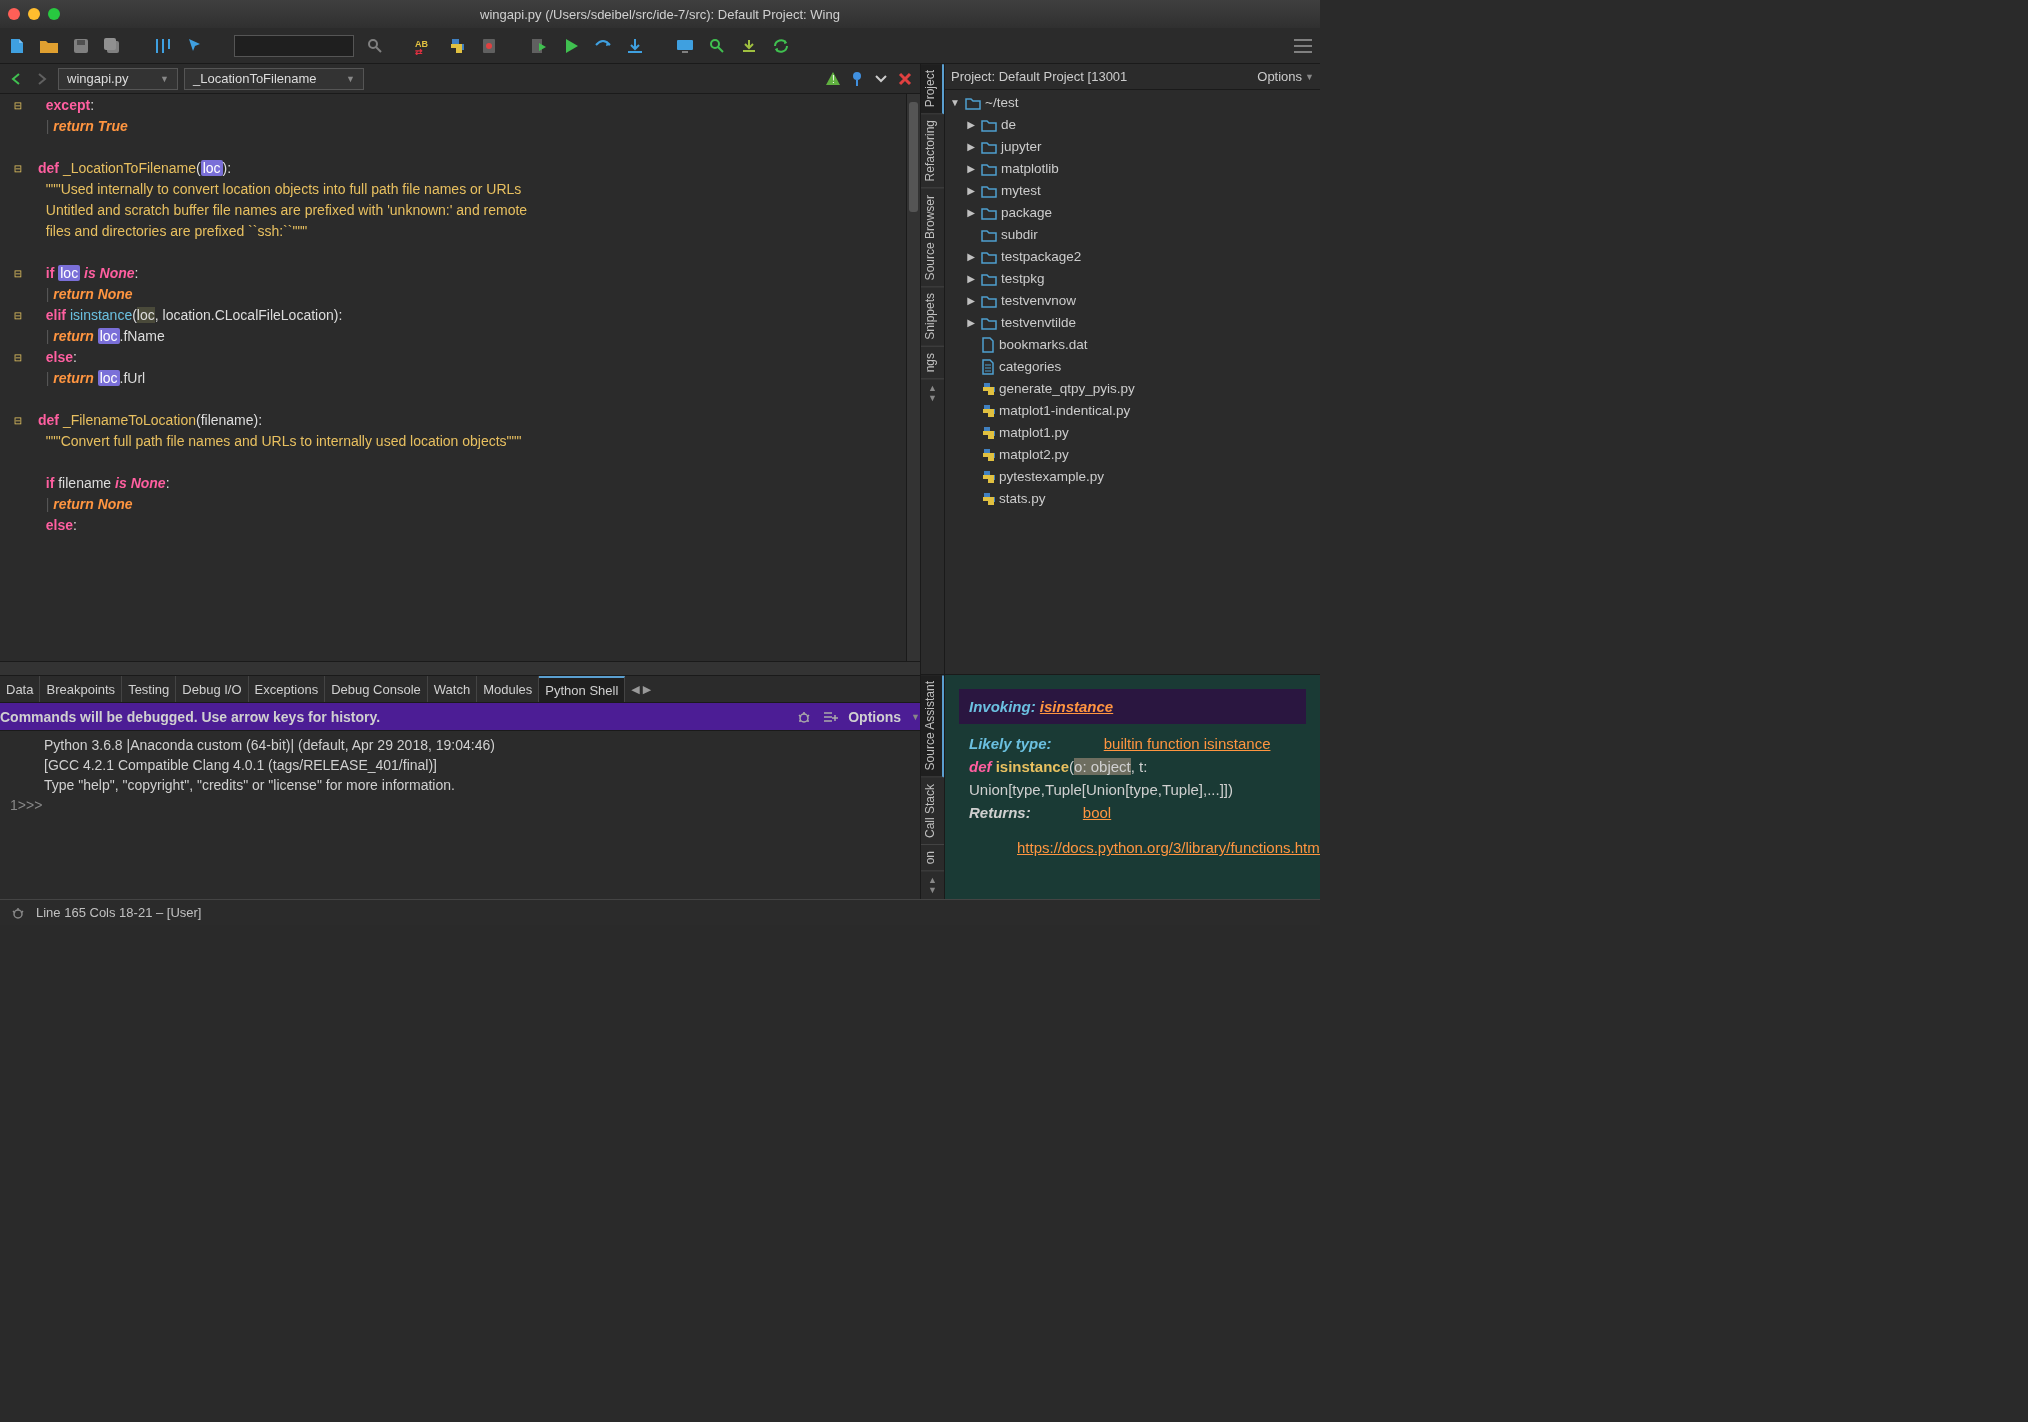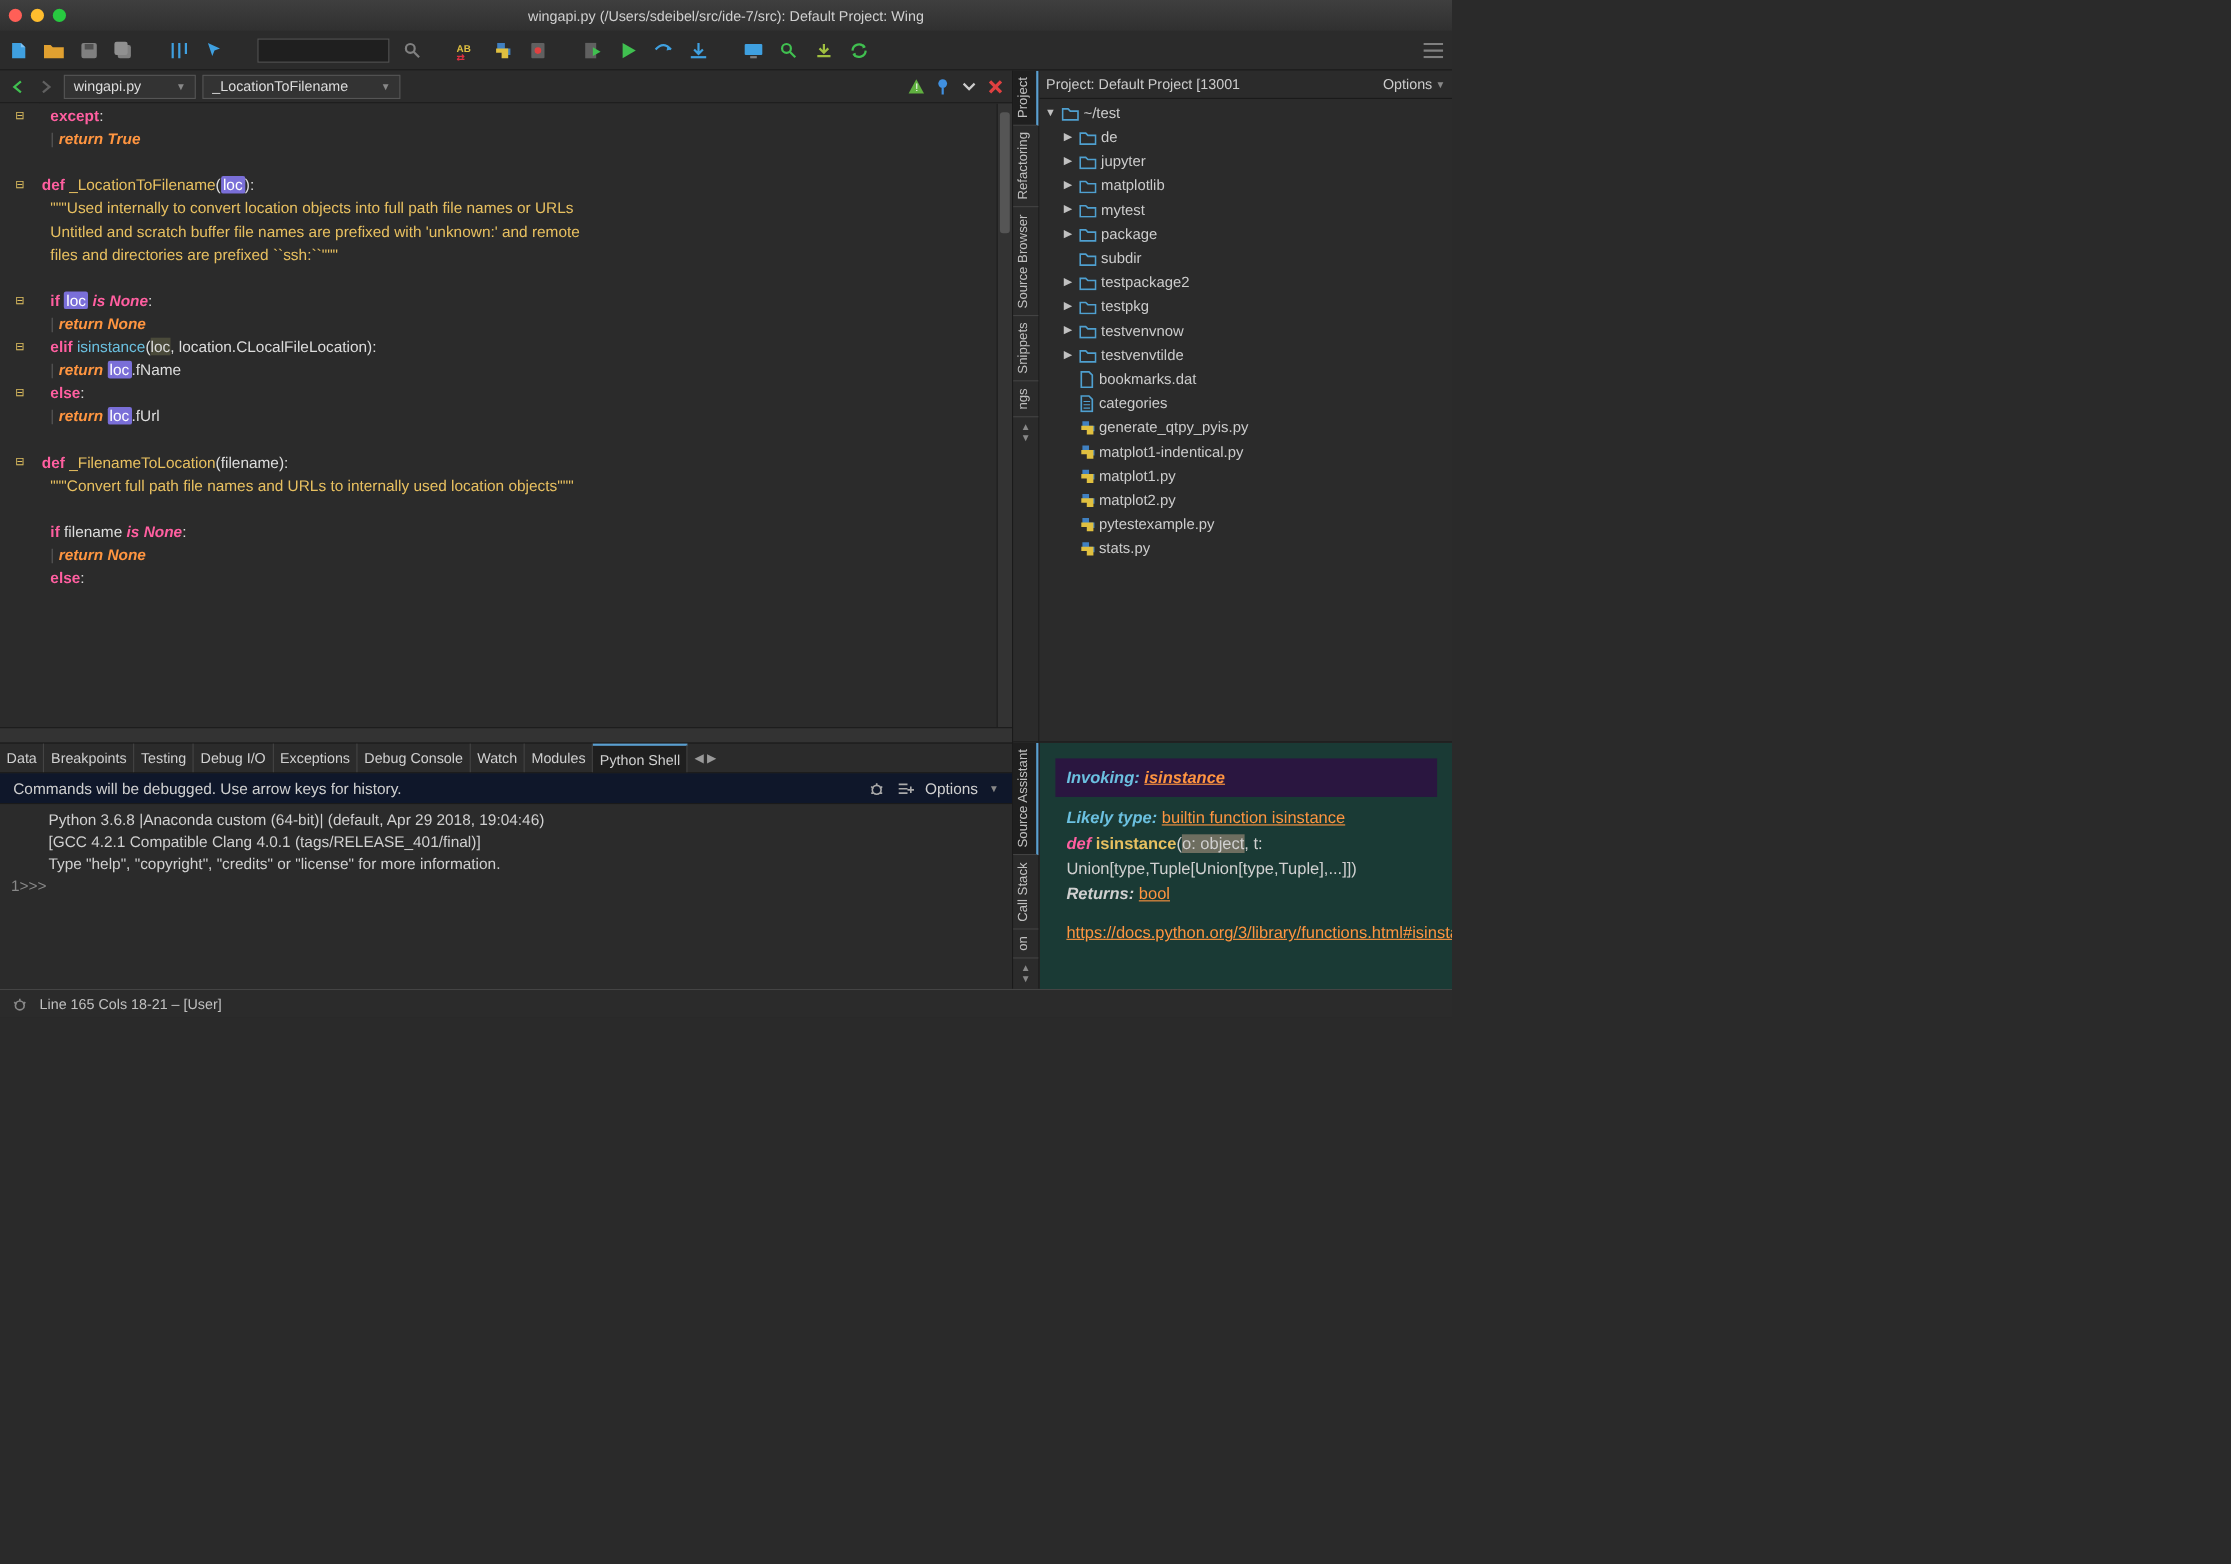--- a/index.html
+++ b/index.html
@@ -36,21 +36,21 @@
 .ret { color: #ff9540; font-style: italic; font-weight: bold; }
 .val { color: #ff9540; font-style: italic; font-weight: bold; }
 .hl { background: #4a4a3a; }
 .editor-scroll-v { width: 14px; background: #333; border-left: 1px solid #1a1a1a; position: relative; }
 .editor-scroll-v .thumb { position: absolute; top: 8px; left: 2px; right: 2px; height: 110px; background: #555; border-radius: 3px; }
 .editor-hscroll { height: 14px; background: #333; border-top: 1px solid #1a1a1a; }
 .bottom-tabs { height: 28px; background: #2b2b2b; display: flex; align-items: stretch; border-top: 1px solid #1a1a1a; border-bottom: 1px solid #1a1a1a; }
 .btab { padding: 0 6px; display: flex; align-items: center; font-size: 13px; color: #d0d0d0; border-right: 1px solid #444; cursor: pointer; }
 .btab.active { background: #1f1f1f; border-top: 2px solid #5a9fd0; }
 .btab-arrows { display: flex; align-items: center; gap: 4px; padding: 0 6px; font-size: 11px; color: #999; }
-.shell-header { height: 28px; background: #0f172a; display: flex; align-items: center; padding: 0 12px; font-size: 14px; color: #d0d0d0; gap: 10px; border-bottom: 1px solid #1a1a1a; }
+.shell-header { height: 28px; background: #4c1d95; display: flex; align-items: center; padding: 0 0; font-size: 14px; color: #d0d0d0; gap: 10px; border-bottom: 1px solid #1a1a1a; font-weight: bold; }
 .shell-header .spacer { flex: 1; }
 .shell { flex: 0 0 168px; background: #2b2b2b; font-family: "Menlo","Consolas",monospace; font-size: 14px; line-height: 20px; color: #d0d0d0; padding: 4px 10px; display: flex; }
 .shell-gutter { width: 34px; color: #888; }
 .shell-body { white-space: pre; }
 .right-panel { width: 400px; display: flex; flex-direction: column; border-left: 1px solid #1a1a1a; }
 .right-top { flex: 1; display: flex; overflow: hidden; border-bottom: 1px solid #1a1a1a; }
 .right-bottom { flex: 0 0 208px; display: flex; }
 .vtabs { width: 24px; background: #2b2b2b; display: flex; flex-direction: column; border-right: 1px solid #1a1a1a; }
 .vtab { writing-mode: vertical-rl; transform: rotate(180deg); font-size: 12px; color: #c0c0c0; padding: 6px 2px; border-top: 1px solid #444; cursor: pointer; text-align: center; }
 .vtab.active { background: #1f1f1f; border-left: 2px solid #5a9fd0; }
@@ -62,21 +62,21 @@
 .tree-row { display: flex; align-items: center; gap: 4px; cursor: pointer; }
 .tw { width: 12px; text-align: center; color: #c0c0c0; font-size: 10px; }
 .folder-icon { width: 16px; height: 14px; display: inline-block; }
 .folder-icon svg { display: block; }
 .file-icon { width: 14px; height: 16px; display: inline-block; }
 .indent1 { padding-left: 16px; }
 .assist-panel { flex: 1; background: #1a3a35; padding: 24px; font-size: 15px; line-height: 23px; overflow: auto; }
 .assist-hdr { background: #2a1640; margin: -10px -10px 8px -10px; padding: 6px 10px; color: #6bc0e0; font-weight: bold; font-style: italic; }
 .assist-hdr a { color: #ff9540; text-decoration: underline; }
 .assist-label { color: #6bc0e0; font-weight: bold; font-style: italic; }
-.assist-link { color: #ff9540; text-decoration: underline; }
+.assist-link { color: #ff9540; text-decoration: underline; margin-left: 48px; }
 .assist-def { color: #ff5fa0; font-weight: bold; font-style: italic; }
 .assist-fn { color: #e8c060; font-weight: bold; }
 .assist-sig { color: #d0d0d0; }
 .assist-sel { background: #6e6e60; }
 .statusbar { height: 26px; background: #2b2b2b; border-top: 1px solid #444; display: flex; align-items: center; padding: 0 10px; font-size: 13px; color: #c0c0c0; gap: 10px; }
 svg { display: block; }
 </style>
 </head>
 <body>
 

